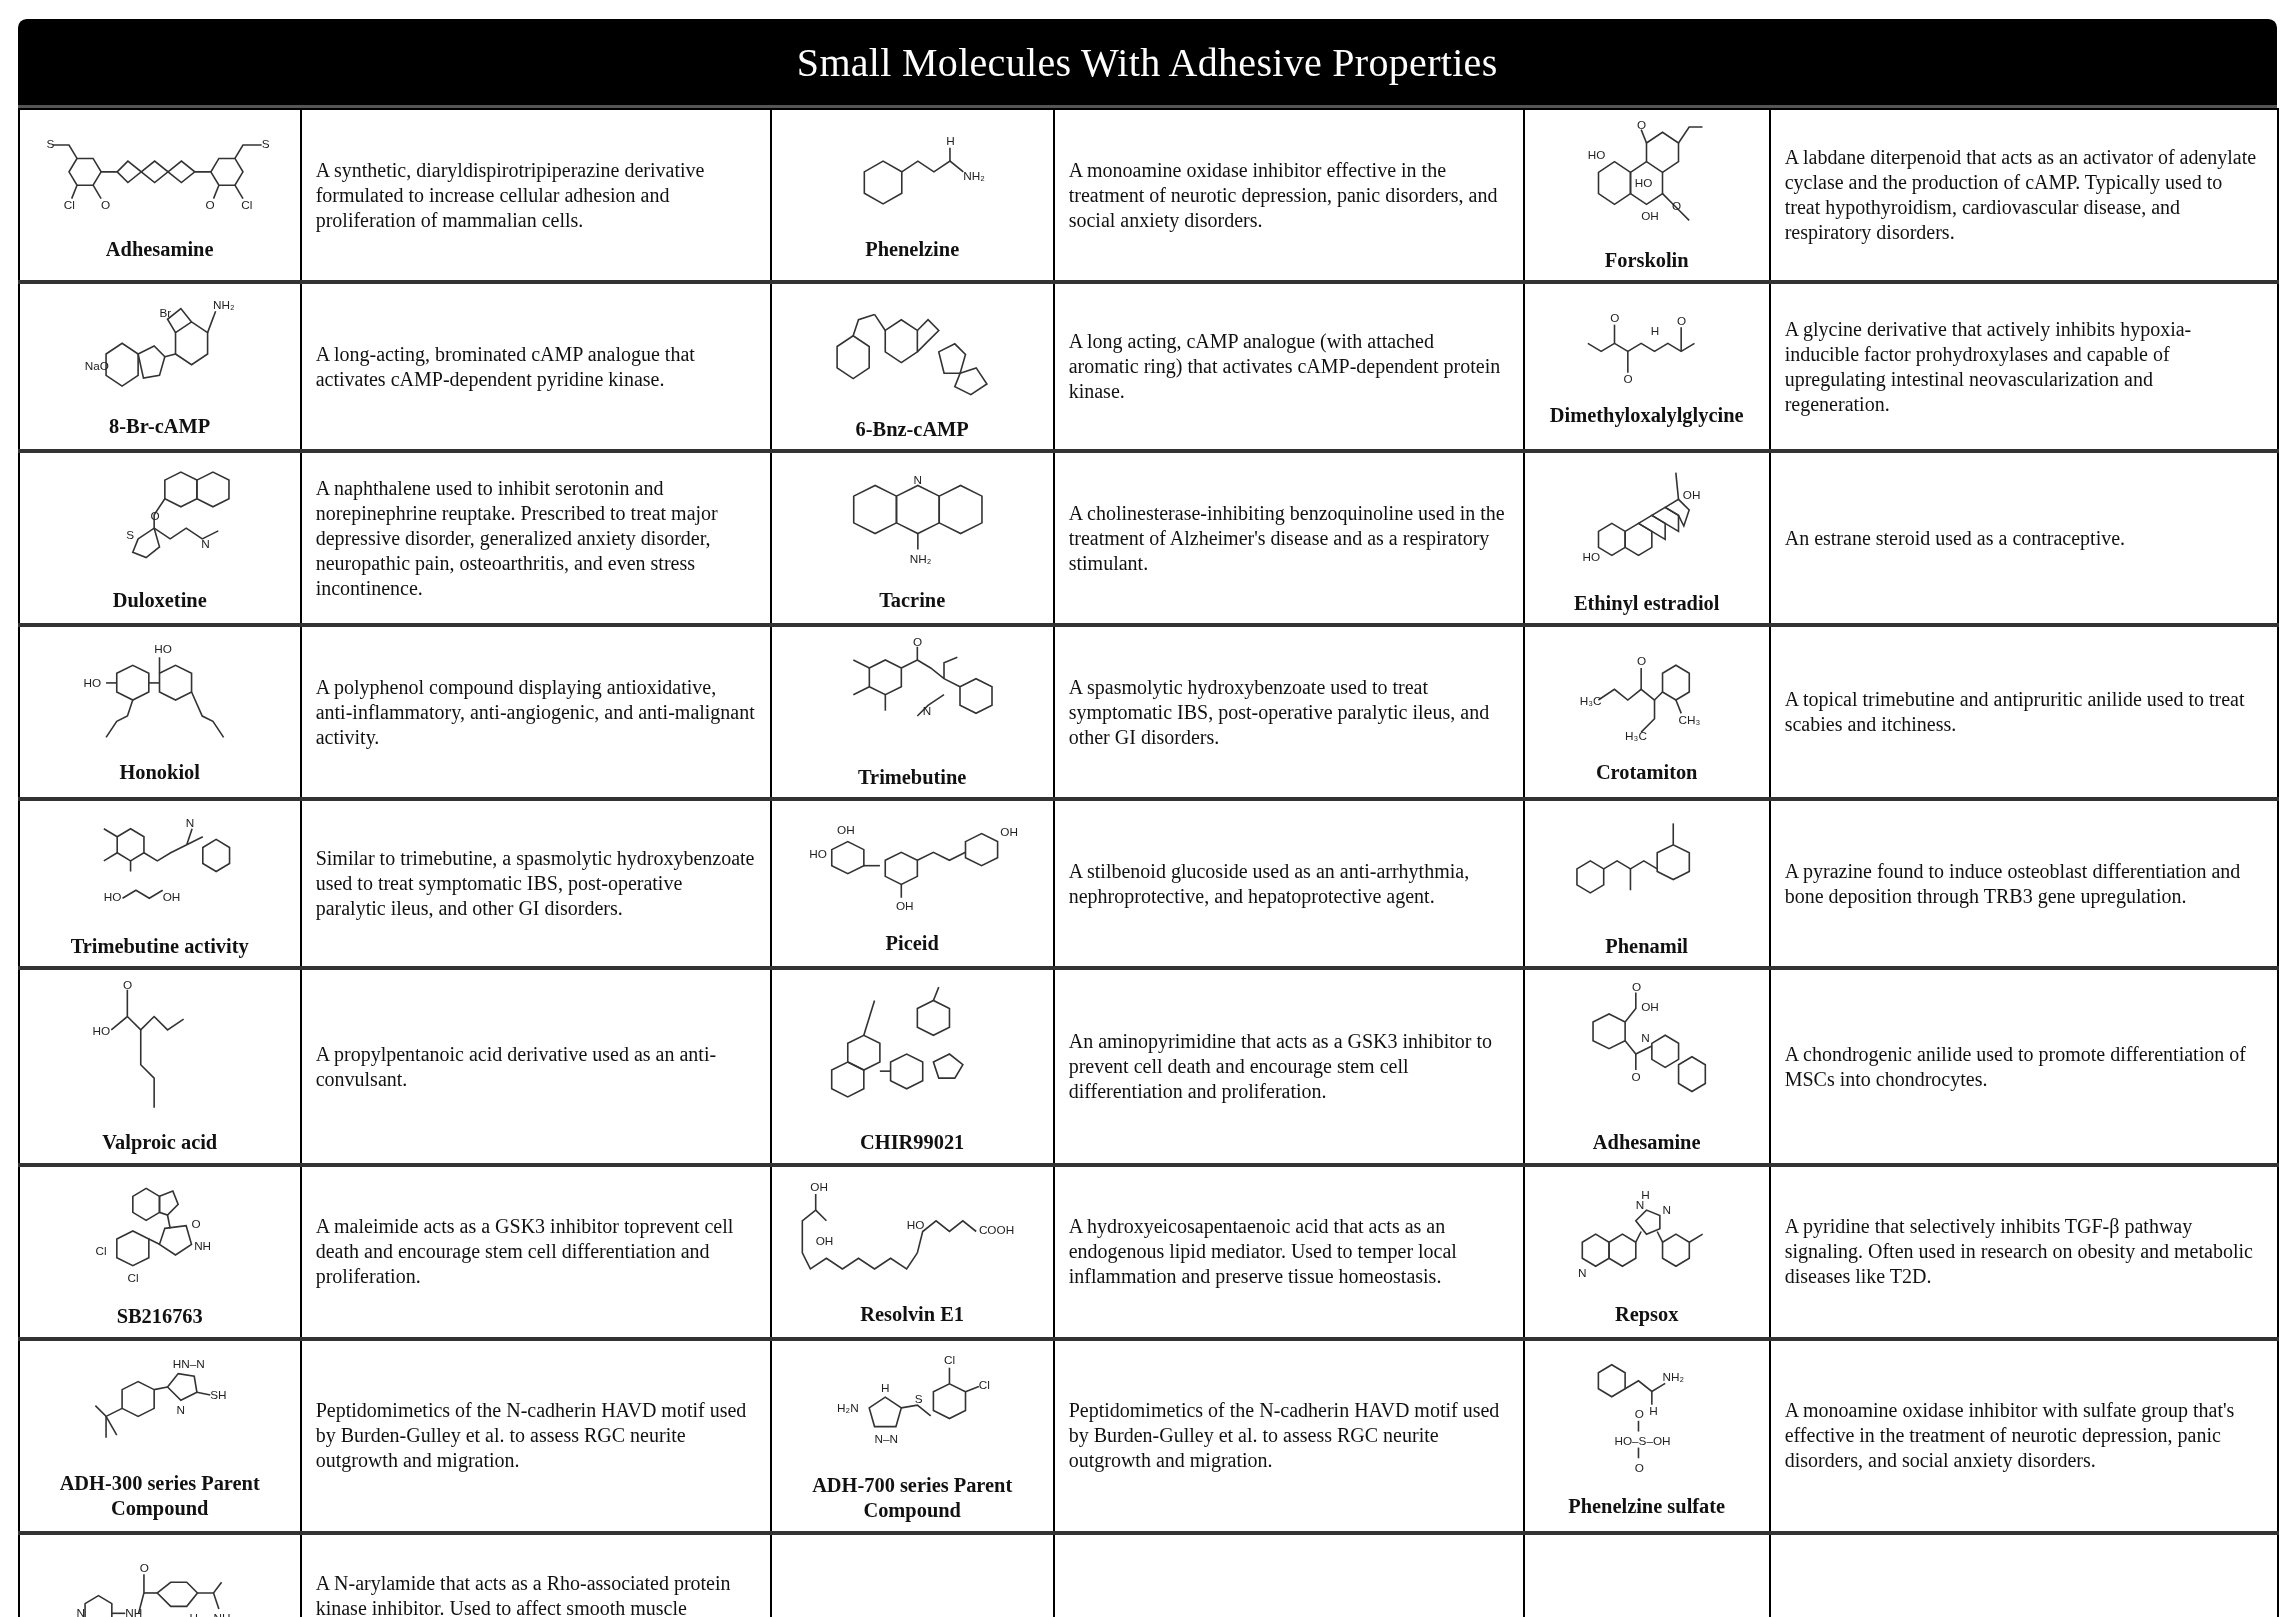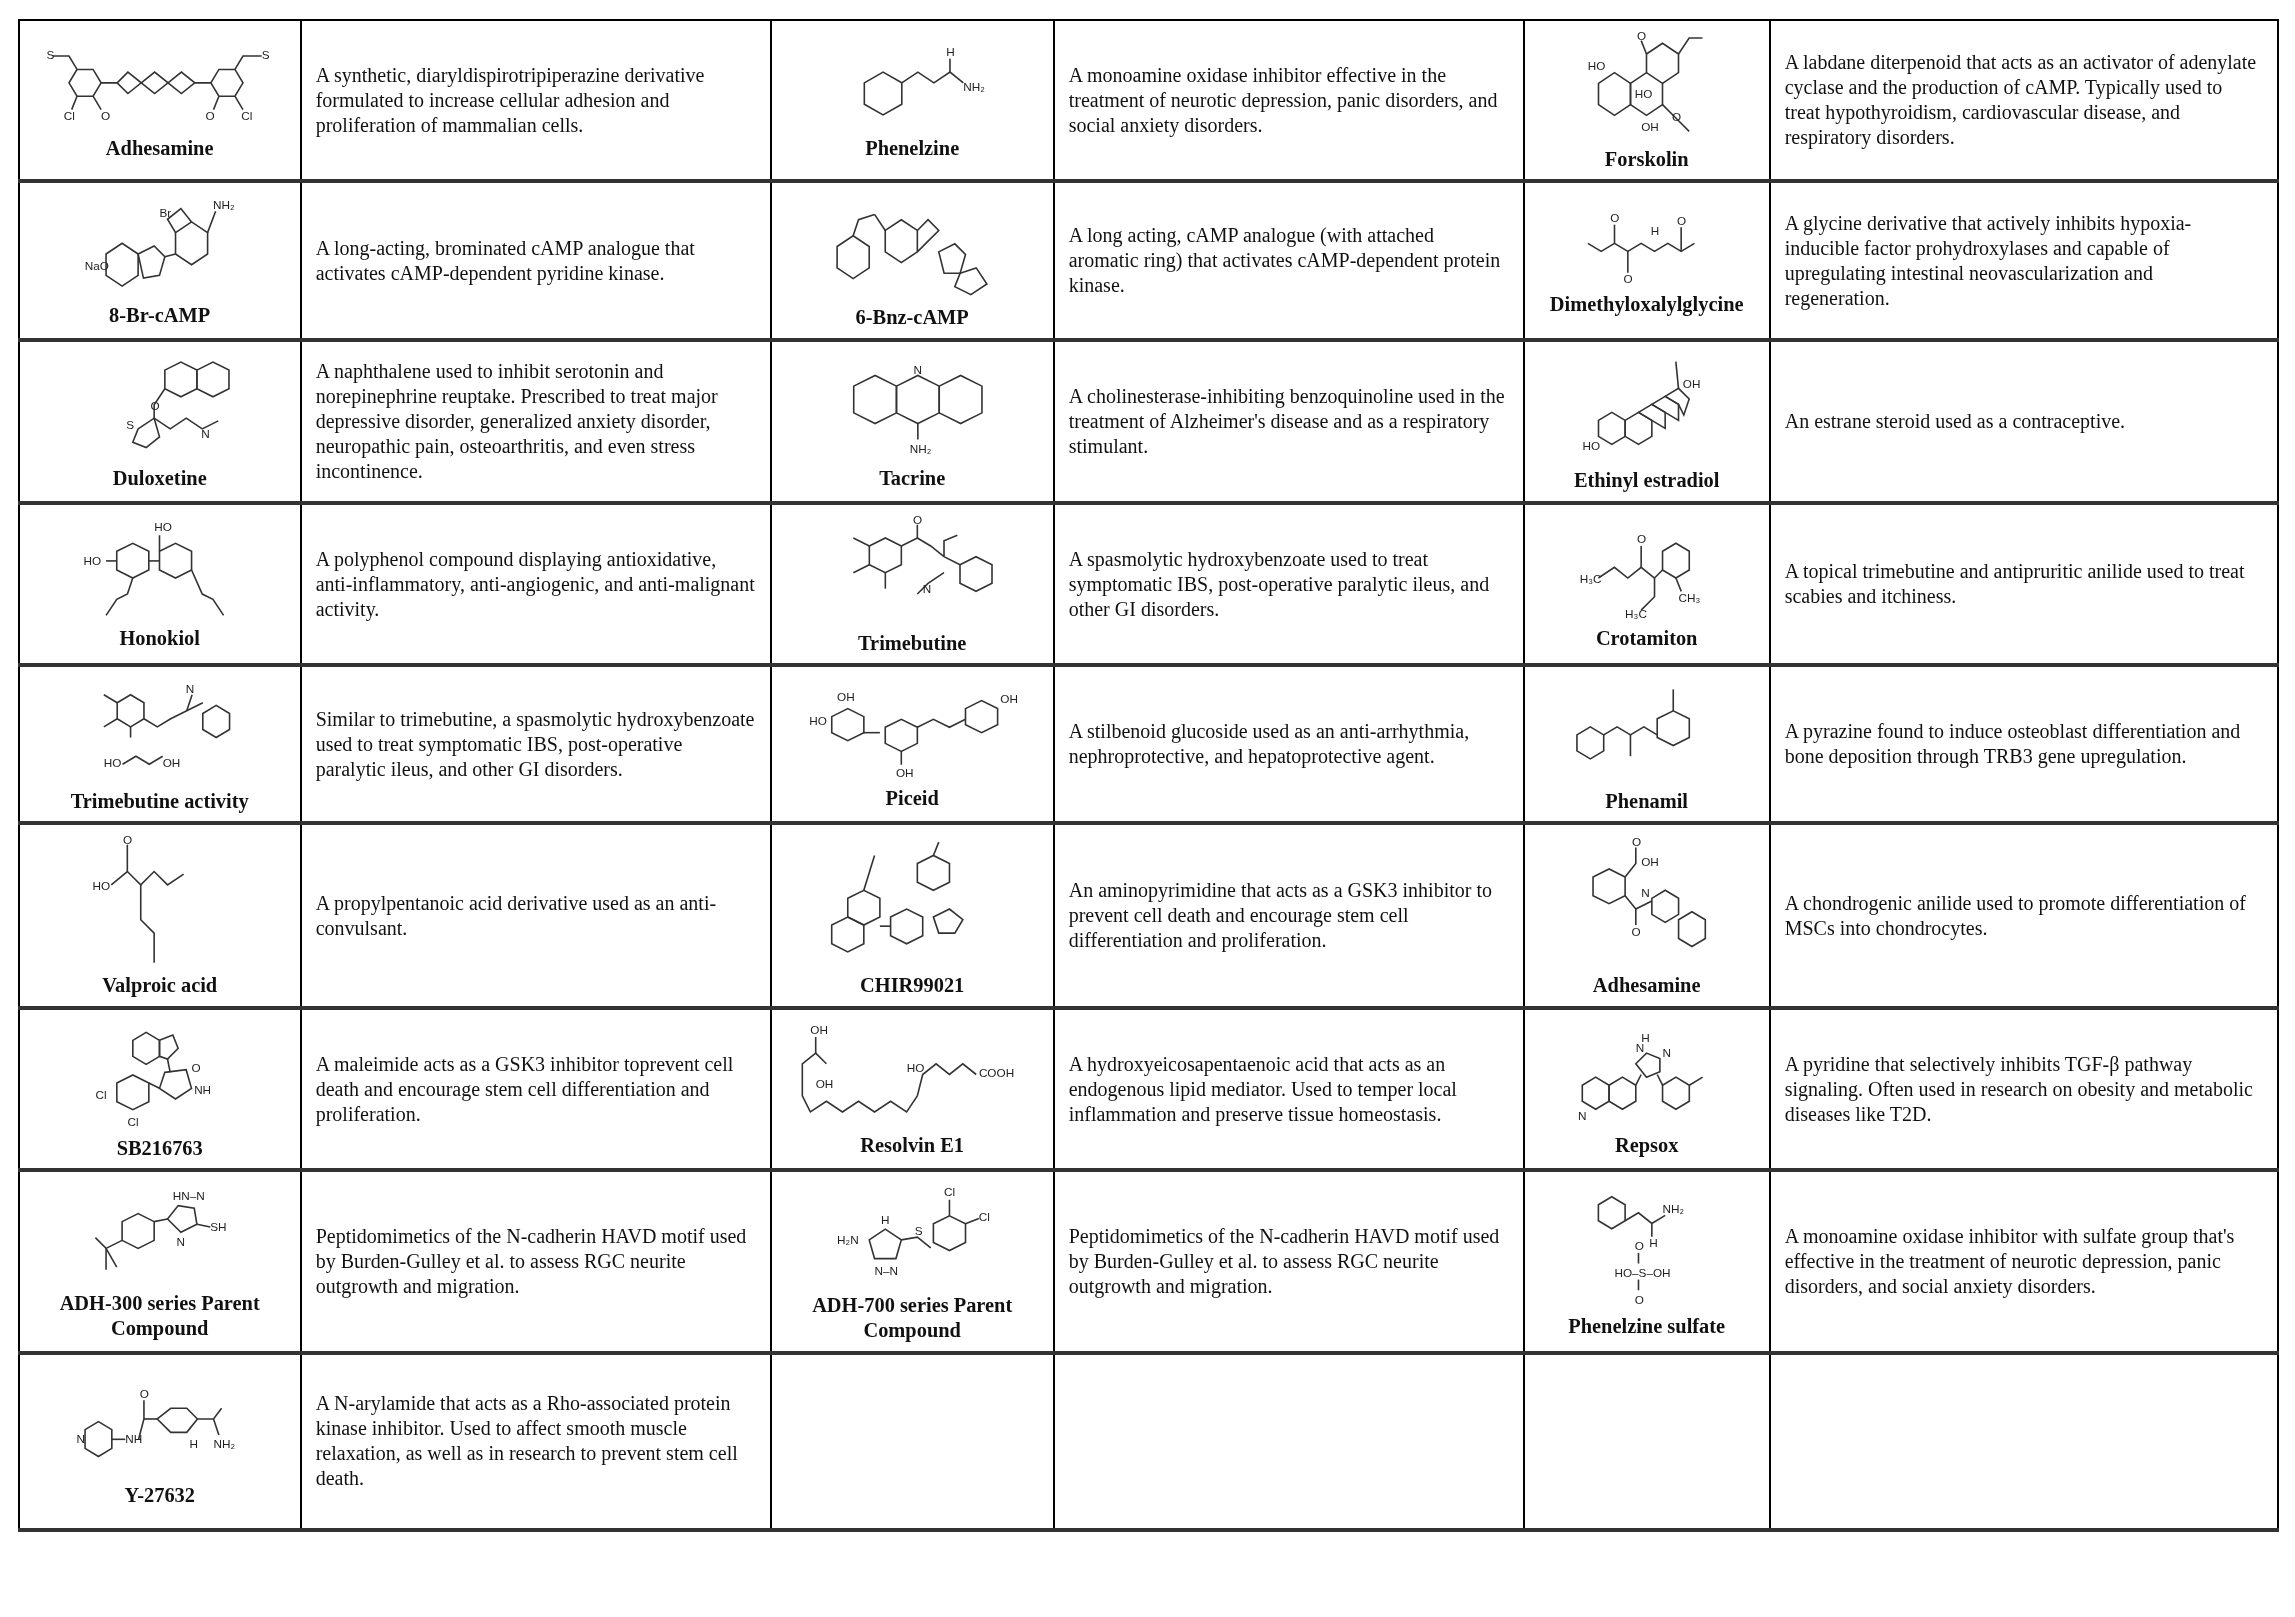--- a/index.html
+++ b/index.html
@@ -16,31 +16,34 @@
   tr { border-bottom: 4.3px solid #333; }
   col.c-struct-a { width: 282px; }
   col.c-desc-a { width: 470px; }
   col.c-struct-b { width: 283px; }
   col.c-desc-b { width: 470px; }
   col.c-struct-c { width: 246px; }
   col.c-desc-c { width: 508px; }
   .struct { text-align: center; padding: 8.6px 5.4px 7.5px; }
   .struct svg { display: block; margin: 0 auto 5.4px; }
   .mol-name { font-weight: bold; font-size: 20.4px; line-height: 25px;
-              font-family: "Liberation Serif", "DejaVu Serif", serif; }
+              font-family: "Liberation Serif", "DejaVu Serif", serif; margin-top: 17px; }
   .desc { padding: 9.6px 14px; font-size: 20px; line-height: 25px;
           font-family: "Liberation Serif", "DejaVu Serif", serif; }
   .empty { }
   svg .b { stroke: #333; stroke-width: 3; fill: none; }
   svg text { font-family: "Liberation Sans", "DejaVu Sans", sans-serif; font-size: 22px; fill: #222; }
 </style>
 </head>
 <body>
 
 <div class="sheet">
+  <div class="title-bar">
+    <h1>Small Molecules With Adhesive Properties</h1>
+  </div>
 
   <table>
     <colgroup>
       <col class="c-struct-a">
         <col class="c-desc-a">
       <col class="c-struct-b">
         <col class="c-desc-b">
       <col class="c-struct-c">
         <col class="c-desc-c">
     </colgroup>

